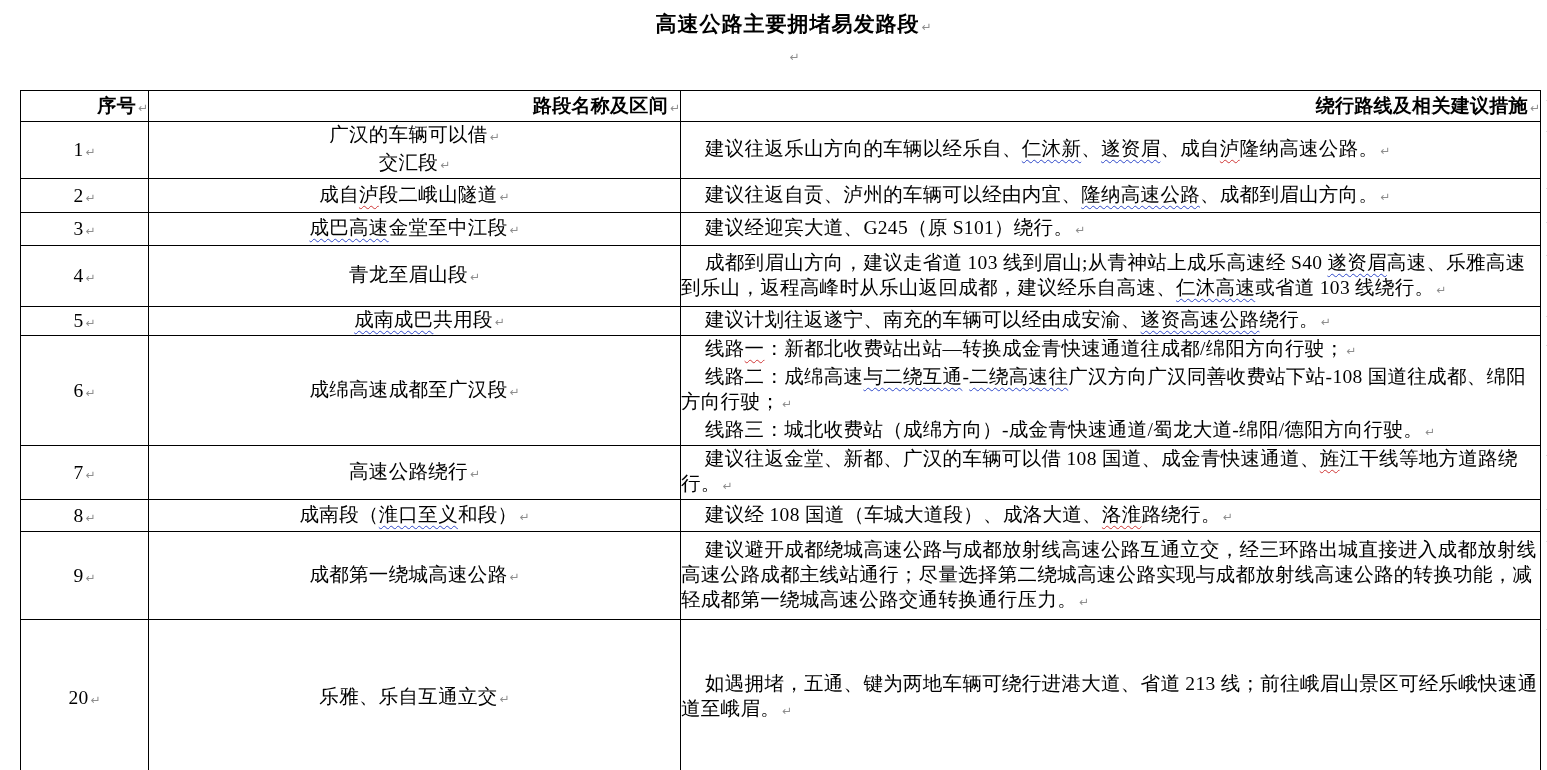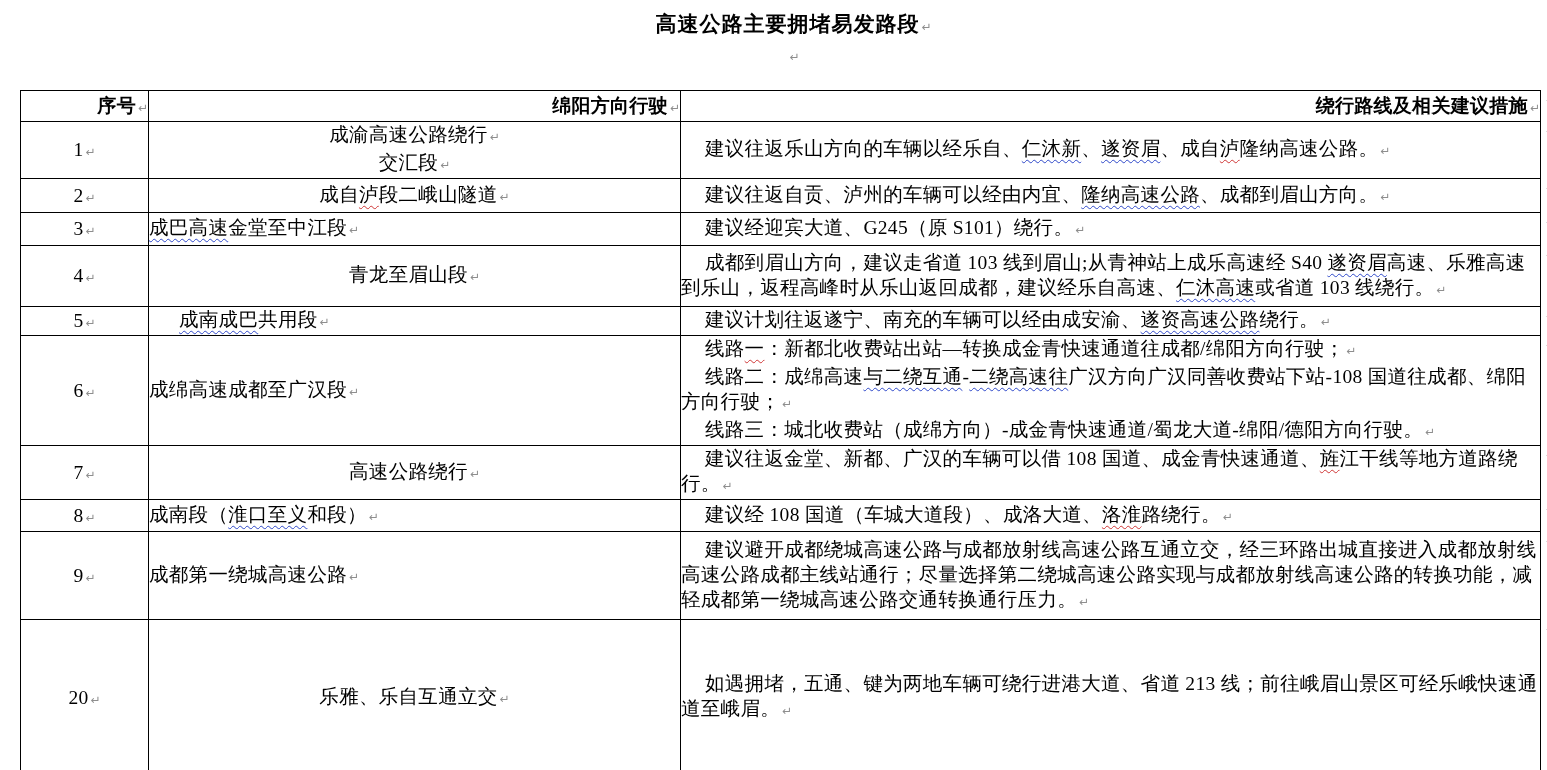--- a/index.html
+++ b/index.html
@@ -51,21 +51,21 @@
     font-size:19px;
     font-weight:bold;
     text-align:right;
   }
   .col-no{width:128px;}
   .col-name{width:532px;}
   .col-detail{width:860px;}
   td.cell-no{text-align:center;}
   td.cell-name{padding:0 5px;line-height:25px;}
   td.cell-name.align-center{text-align:center;}
-  td.cell-name.align-left{text-align:left;}
+  td.cell-name.align-left{text-align:center;}
   td.cell-detail{padding:1px 6px 1px 4px;line-height:25px;text-align:left;}
   td.cell-detail .para{text-indent:24px;}
   .sq-blue{
     text-decoration:underline;
     text-decoration-style:wavy;
     text-decoration-color:#2f49c9;
     text-decoration-thickness:1px;
     text-underline-offset:4px;
   }
   .sq-red{
@@ -94,29 +94,29 @@
 
   <table class="doc-table" id="doc-table">
     <colgroup>
       <col class="col-no">
         <col class="col-name">
         <col class="col-detail">
     </colgroup>
     <thead>
       <tr>
         <th class="hdr"><span>序号</span><span class="pmark">↵</span></th>
-        <th class="hdr"><span>绵阳方向行驶</span><span class="pmark">↵</span></th>
+        <th class="hdr"><span>路段名称及区间</span><span class="pmark">↵</span></th>
         <th class="hdr"><span>绕行路线及相关建议措施</span><span class="pmark">↵</span></th>
       </tr>
     </thead>
     <tbody id="tbody">
         <tr style="height: 55px;">
           <td class="cell-no"><span>1</span><span class="pmark">↵</span></td>
           <td class="cell-name align-center">
-            <div class="line"><span>成渝高速公路绕行</span><span class="pmark">↵</span></div>
+            <div class="line"><span>广汉的车辆可以借</span><span class="pmark">↵</span></div>
             <div class="line"><span>交汇段</span><span class="pmark">↵</span></div>
           </td>
           <td class="cell-detail">
             <div class="para"><span>建议往返乐山方向的车辆以经乐自、</span><span class="sq-blue">仁沐新</span><span>、</span><span class="sq-blue">遂资眉</span><span>、成自</span><span class="sq-red">泸</span><span>隆纳高速公路。</span><span class="pmark">↵</span></div>
           </td>
         </tr>
         <tr style="height: 34px;">
           <td class="cell-no"><span>2</span><span class="pmark">↵</span></td>
           <td class="cell-name align-center">
             <div class="line"><span>成自</span><span class="sq-red">泸</span><span>段二峨山隧道</span><span class="pmark">↵</span></div>

